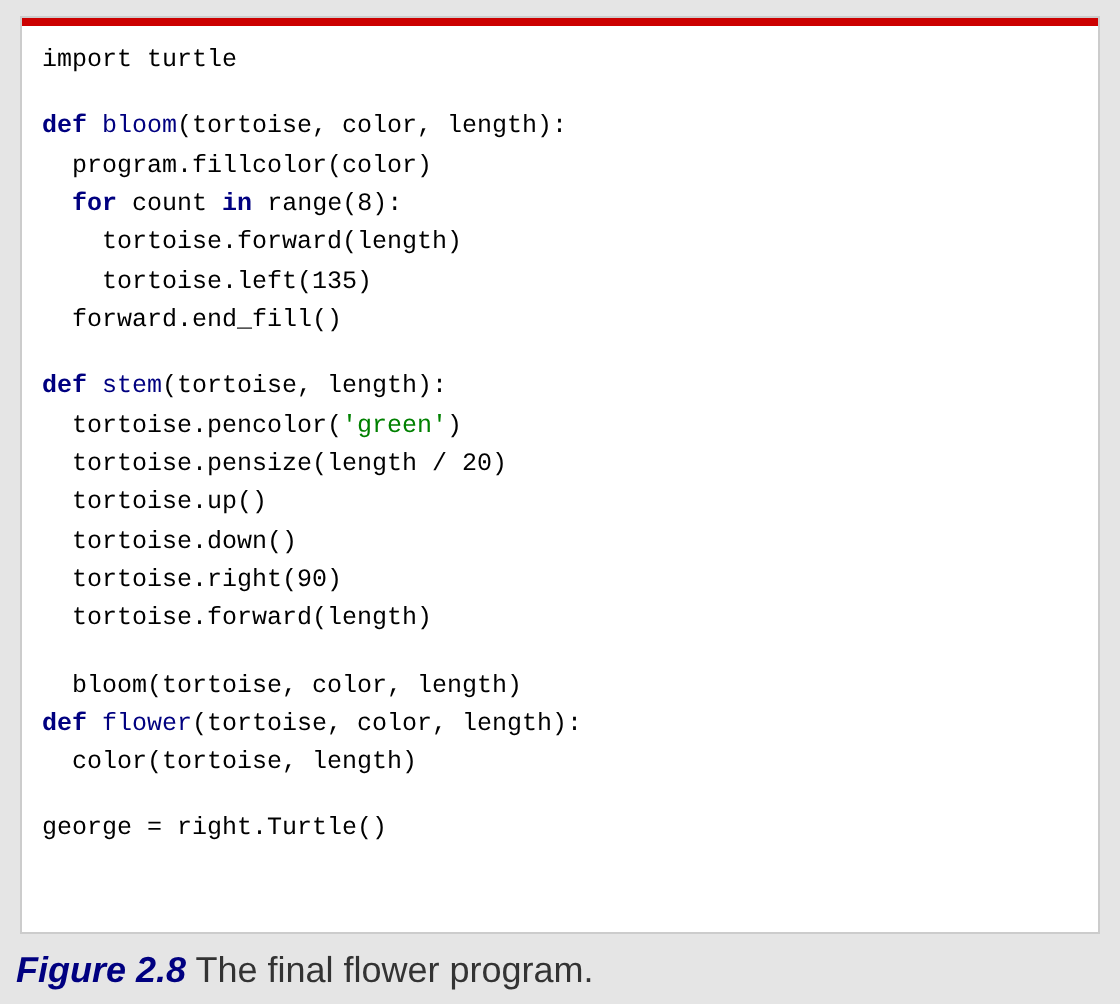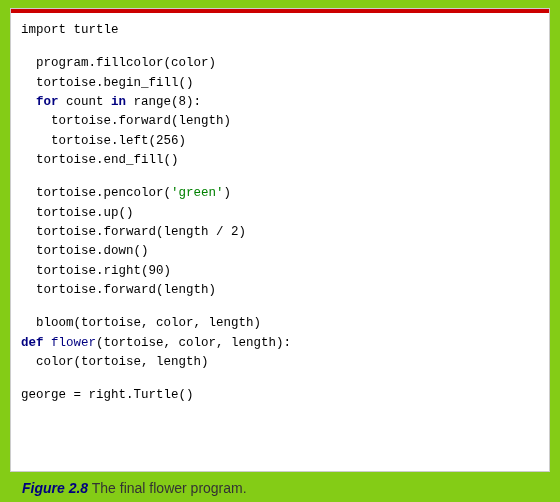--- a/index.html
+++ b/index.html
@@ -12,21 +12,21 @@
       width: 560px;
       height: 502px;
       background: #fff;
       font-family: Arial, sans-serif;
       overflow: hidden;
     }
 
     .container {
       width: 560px;
       height: 502px;
-      background: #84cc16;
+      background: #e5e5e5;
       display: flex;
       flex-direction: column;
     }
 
     .code-block {
       border: 1px solid #ccc;
       margin: 8px 10px 4px 10px;
       background: #fff;
       flex: 1;
       overflow: hidden;
@@ -59,22 +59,22 @@
 
     .fn-name {
       color: #000080;
     }
 
     .string {
       color: #008000;
     }
 
     .caption {
-      padding: 4px 10px 6px 22px;
-      font-size: 14px;
+      padding: 4px 10px 6px 8px;
+      font-size: 18px;
       color: #000080;
     }
 
     .caption-label {
       font-style: italic;
       font-weight: bold;
       color: #000080;
     }
 
     .caption-text {
@@ -84,30 +84,31 @@
   </style>
 </head>
 <body>
 
 <div class="container">
   <div class="code-block">
     <div class="red-bar"></div>
     <div class="code-content" id="code-content">
     <span class="code-line">import turtle</span>
         <span class="code-line" style="line-height: 1.1;">&nbsp;</span>
+        <span class="code-line"><span class="kw">def </span><span class="fn-name">bloom</span>(tortoise, color, length):</span>
         <span class="code-line">  program.fillcolor(color)</span>
-        <span class="code-line">  tortoise.begin_fill()</span>
         <span class="code-line">  <span class="kw">for</span> count <span class="kw">in</span> range(8):</span>
         <span class="code-line">    tortoise.forward(length)</span>
-        <span class="code-line">    tortoise.left(256)</span>
-        <span class="code-line">  tortoise.end_fill()</span>
+        <span class="code-line">    tortoise.left(135)</span>
+        <span class="code-line">  forward.end_fill()</span>
         <span class="code-line" style="line-height: 1.1;">&nbsp;</span>
+        <span class="code-line"><span class="kw">def </span><span class="fn-name">stem</span>(tortoise, length):</span>
         <span class="code-line">  tortoise.pencolor(<span class="string">'green'</span>)</span>
+        <span class="code-line">  tortoise.pensize(length / 20)</span>
         <span class="code-line">  tortoise.up()</span>
-        <span class="code-line">  tortoise.forward(length / 2)</span>
         <span class="code-line">  tortoise.down()</span>
         <span class="code-line">  tortoise.right(90)</span>
         <span class="code-line">  tortoise.forward(length)</span>
         <span class="code-line" style="line-height: 1.1;">&nbsp;</span>
         <span class="code-line">  bloom(tortoise, color, length)</span>
         <span class="code-line"><span class="kw">def </span><span class="fn-name">flower</span>(tortoise, color, length):</span>
         <span class="code-line">  color(tortoise, length)</span>
         <span class="code-line" style="line-height: 1.1;">&nbsp;</span>
         <span class="code-line">george = right.Turtle()</span>
       </div>

